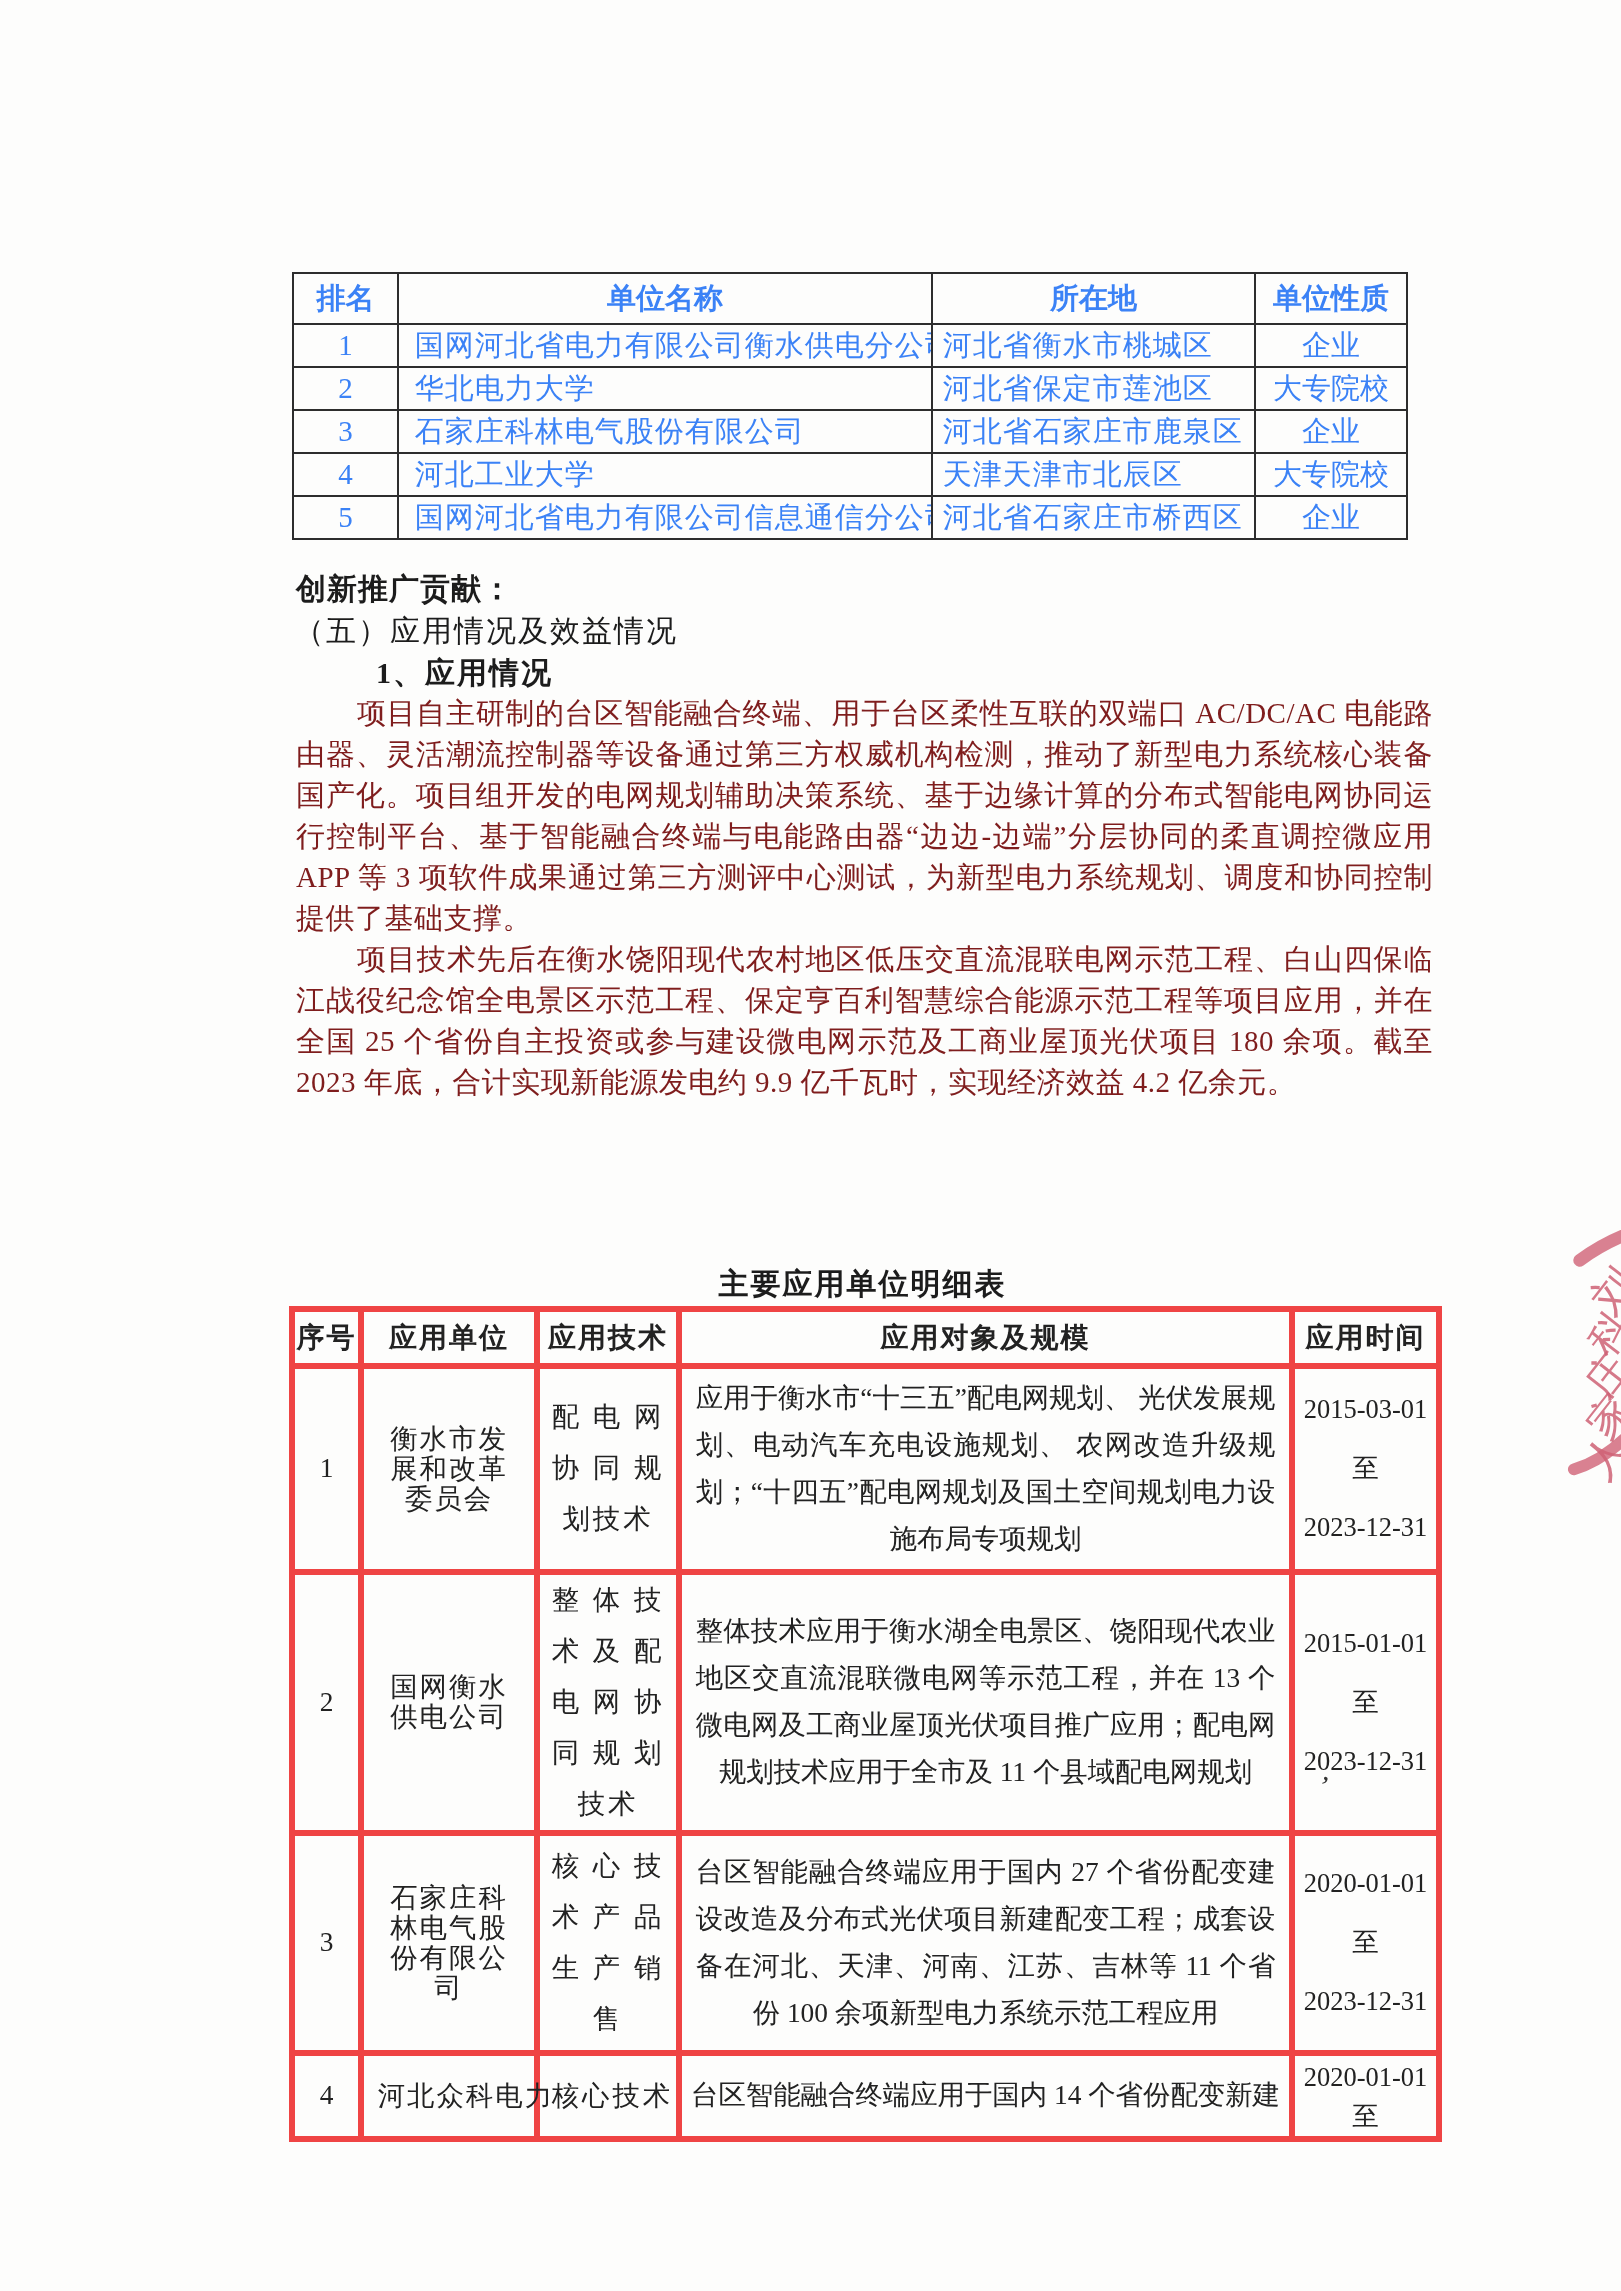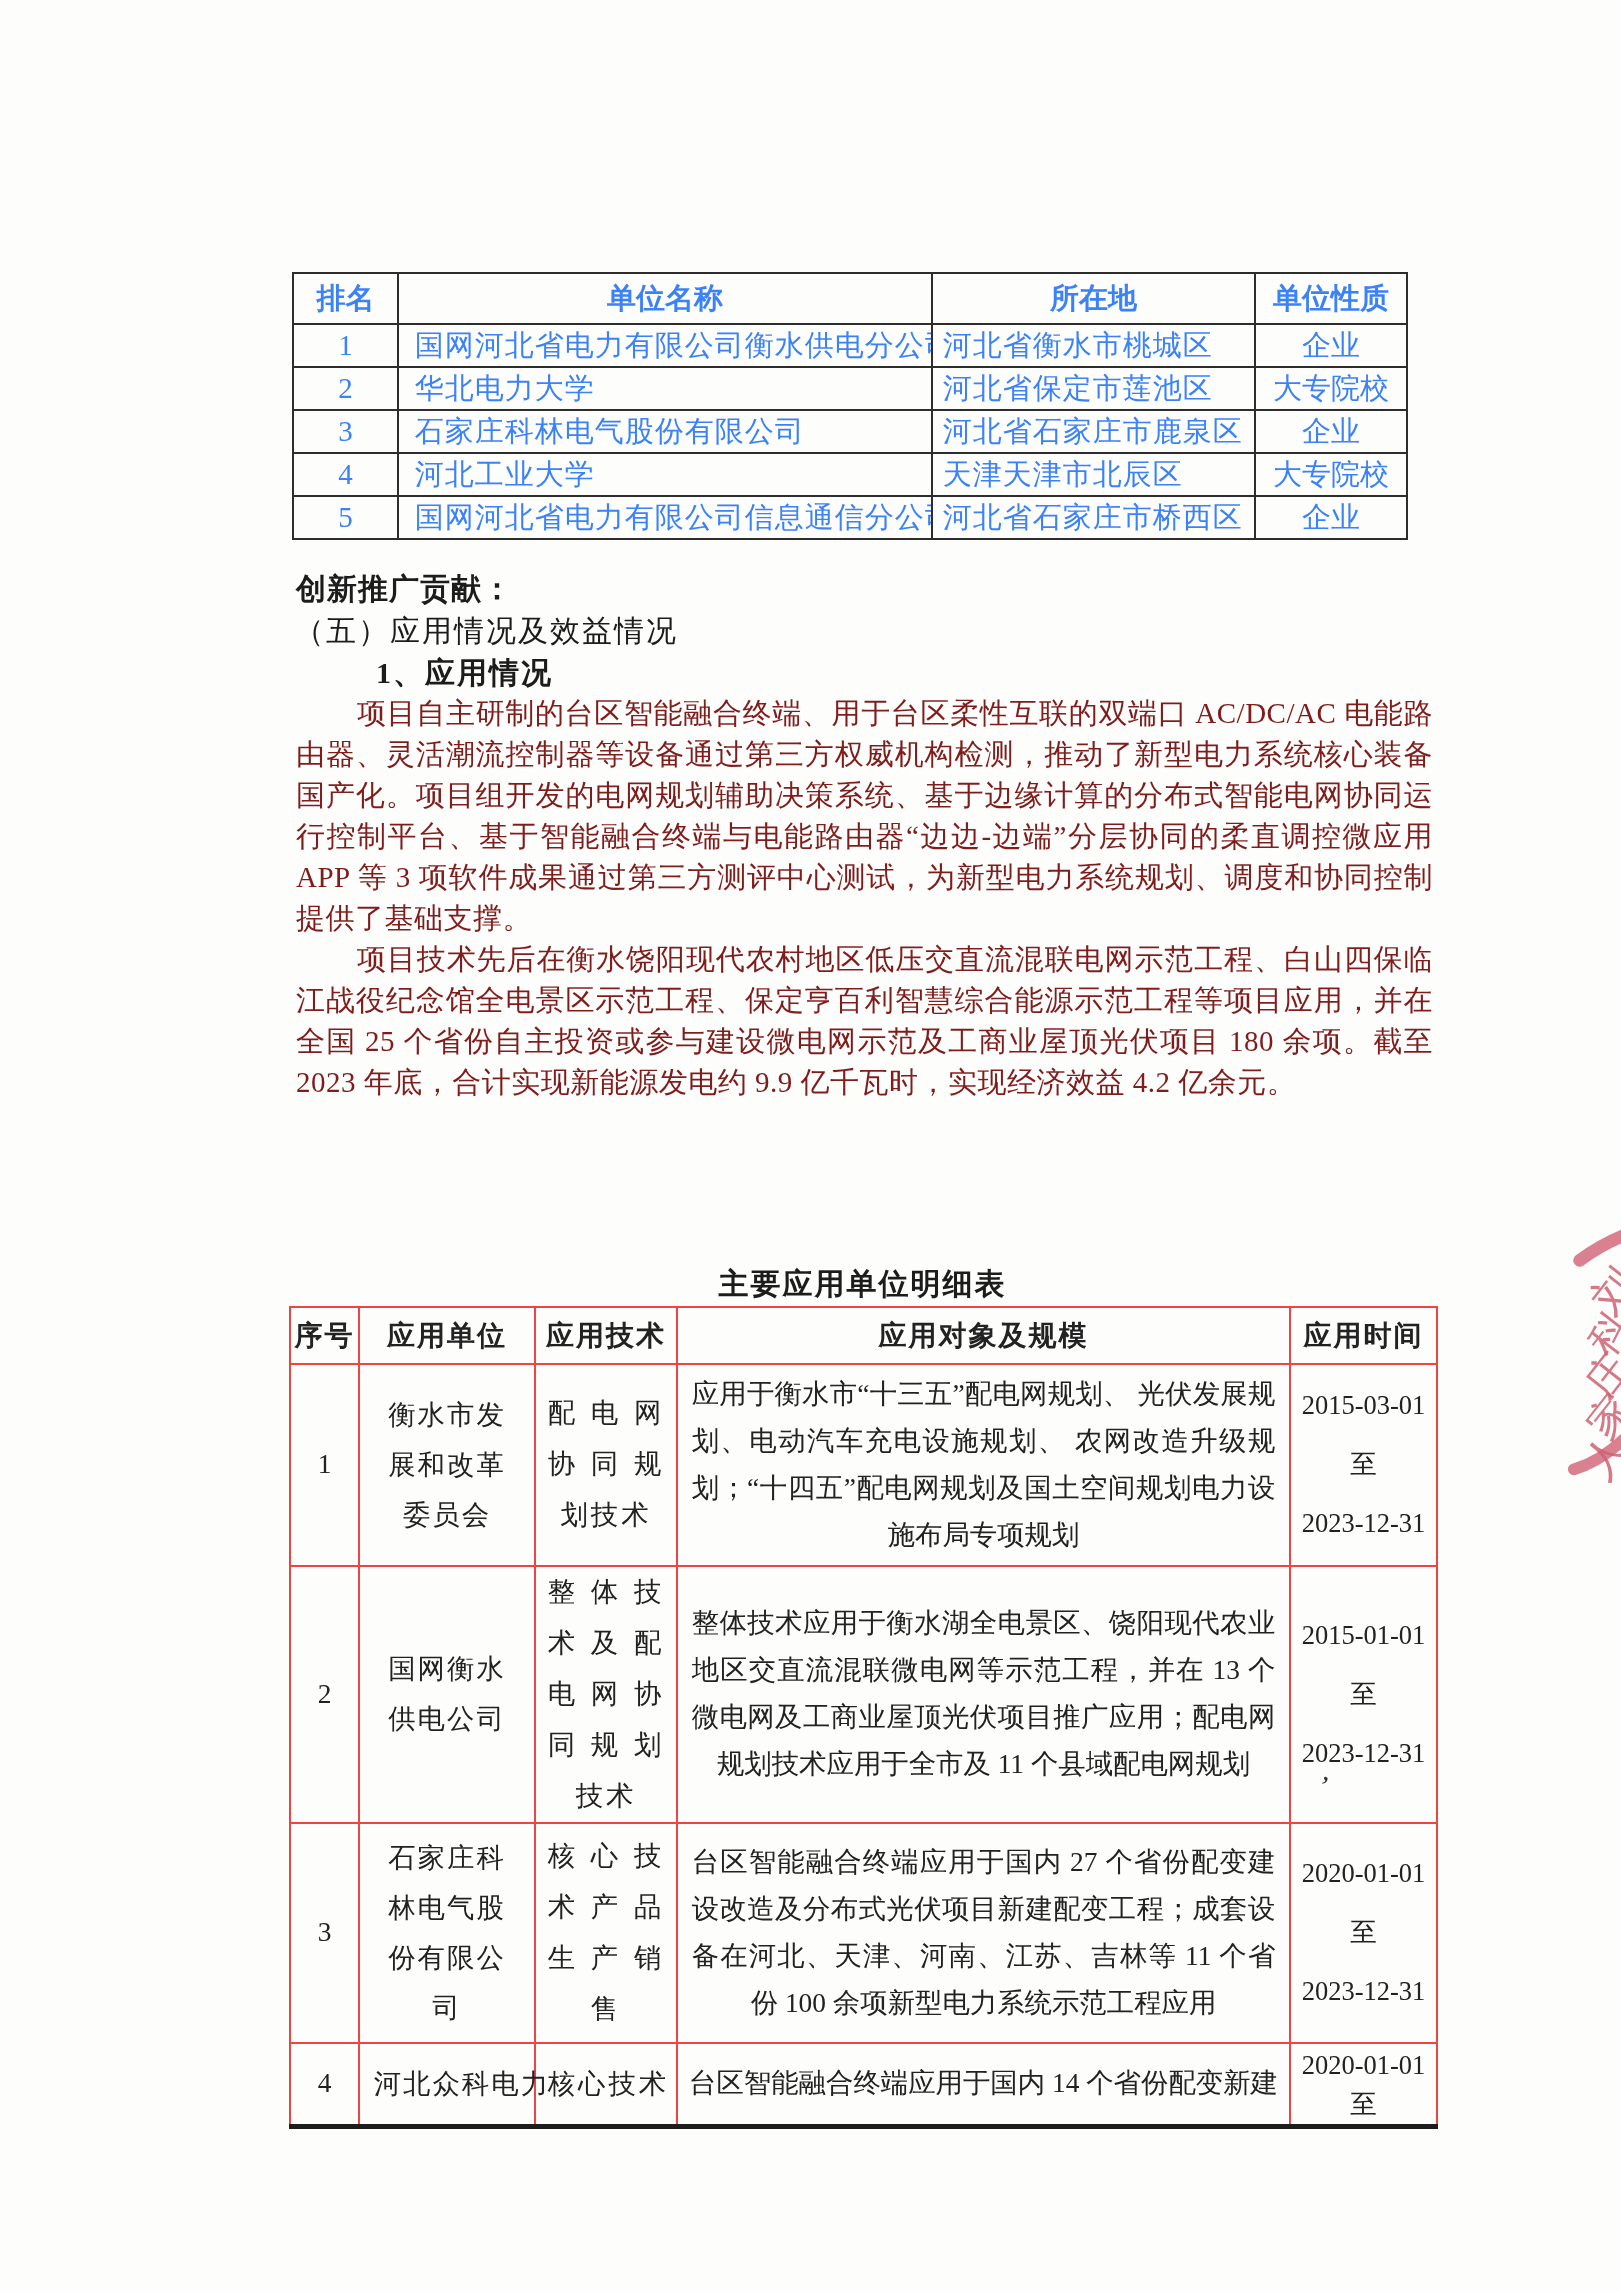--- a/index.html
+++ b/index.html
@@ -51,29 +51,29 @@
     position:absolute;left:289px;top:1264px;width:1147px;
     text-align:center;font-size:30px;font-weight:bold;letter-spacing:2px;
   }
   .t2{
     position:absolute;left:289px;top:1306px;width:1147px;
     border-collapse:collapse;table-layout:fixed;
     font-size:27.4px;color:#222;
     border:2.9px solid #262626;
     border-bottom:5.9px solid #1d1d1d;
   }
-  .t2 th,.t2 td{border:2px solid #ef4444;padding:0;font-weight:normal;vertical-align:middle;margin-top:20px;}
+  .t2 th,.t2 td{border:6px solid #ef4444;padding:0;font-weight:normal;vertical-align:middle;margin-top:20px;}
   .t2 thead tr{height:57px;}
   .t2 th{font-weight:bold;text-align:center;font-size:28px;letter-spacing:2px;}
   .t2 tr.r1{height:188px;}
   .t2 tr.r2{height:206px;}
   .t2 tr.r3{height:220px;}
   .t2 tr.r4{height:78px;}
   .t2 td.c-no{text-align:center;}
-  .t2 td.c-unit{text-align:center;line-height:50px;padding:0 13.7px;letter-spacing:2px;}
+  .t2 td.c-unit{text-align:center;line-height:30px;padding:0 13.7px;letter-spacing:2px;}
   .t2 td.c-tech{padding:0 11.8px;line-height:51px;text-align:justify;text-align-last:center;letter-spacing:2.9px;}
   .t2 td.c-scope{padding:5.9px 13.7px;line-height:47px;text-align:justify;text-align-last:center;}
   .t2 td.c-period{text-align:center;font-size:26.5px;}
   .t2 td.c-period .pl{display:block;line-height:59px;white-space:nowrap;}
   .t2 tr.r4 td.c-scope{text-align:center;text-align-last:center;white-space:nowrap;padding:0 7.8px;}
   .t2 tr.r4 td.c-period{vertical-align:top;padding-top:2px;}
   .t2 tr.r4 td.c-period .pl{line-height:39px;}
   .t2 tr.r4 td.c-unit,.t2 tr.r4 td.c-tech{white-space:nowrap;line-height:normal;text-align:center;text-align-last:center;}
 
   

